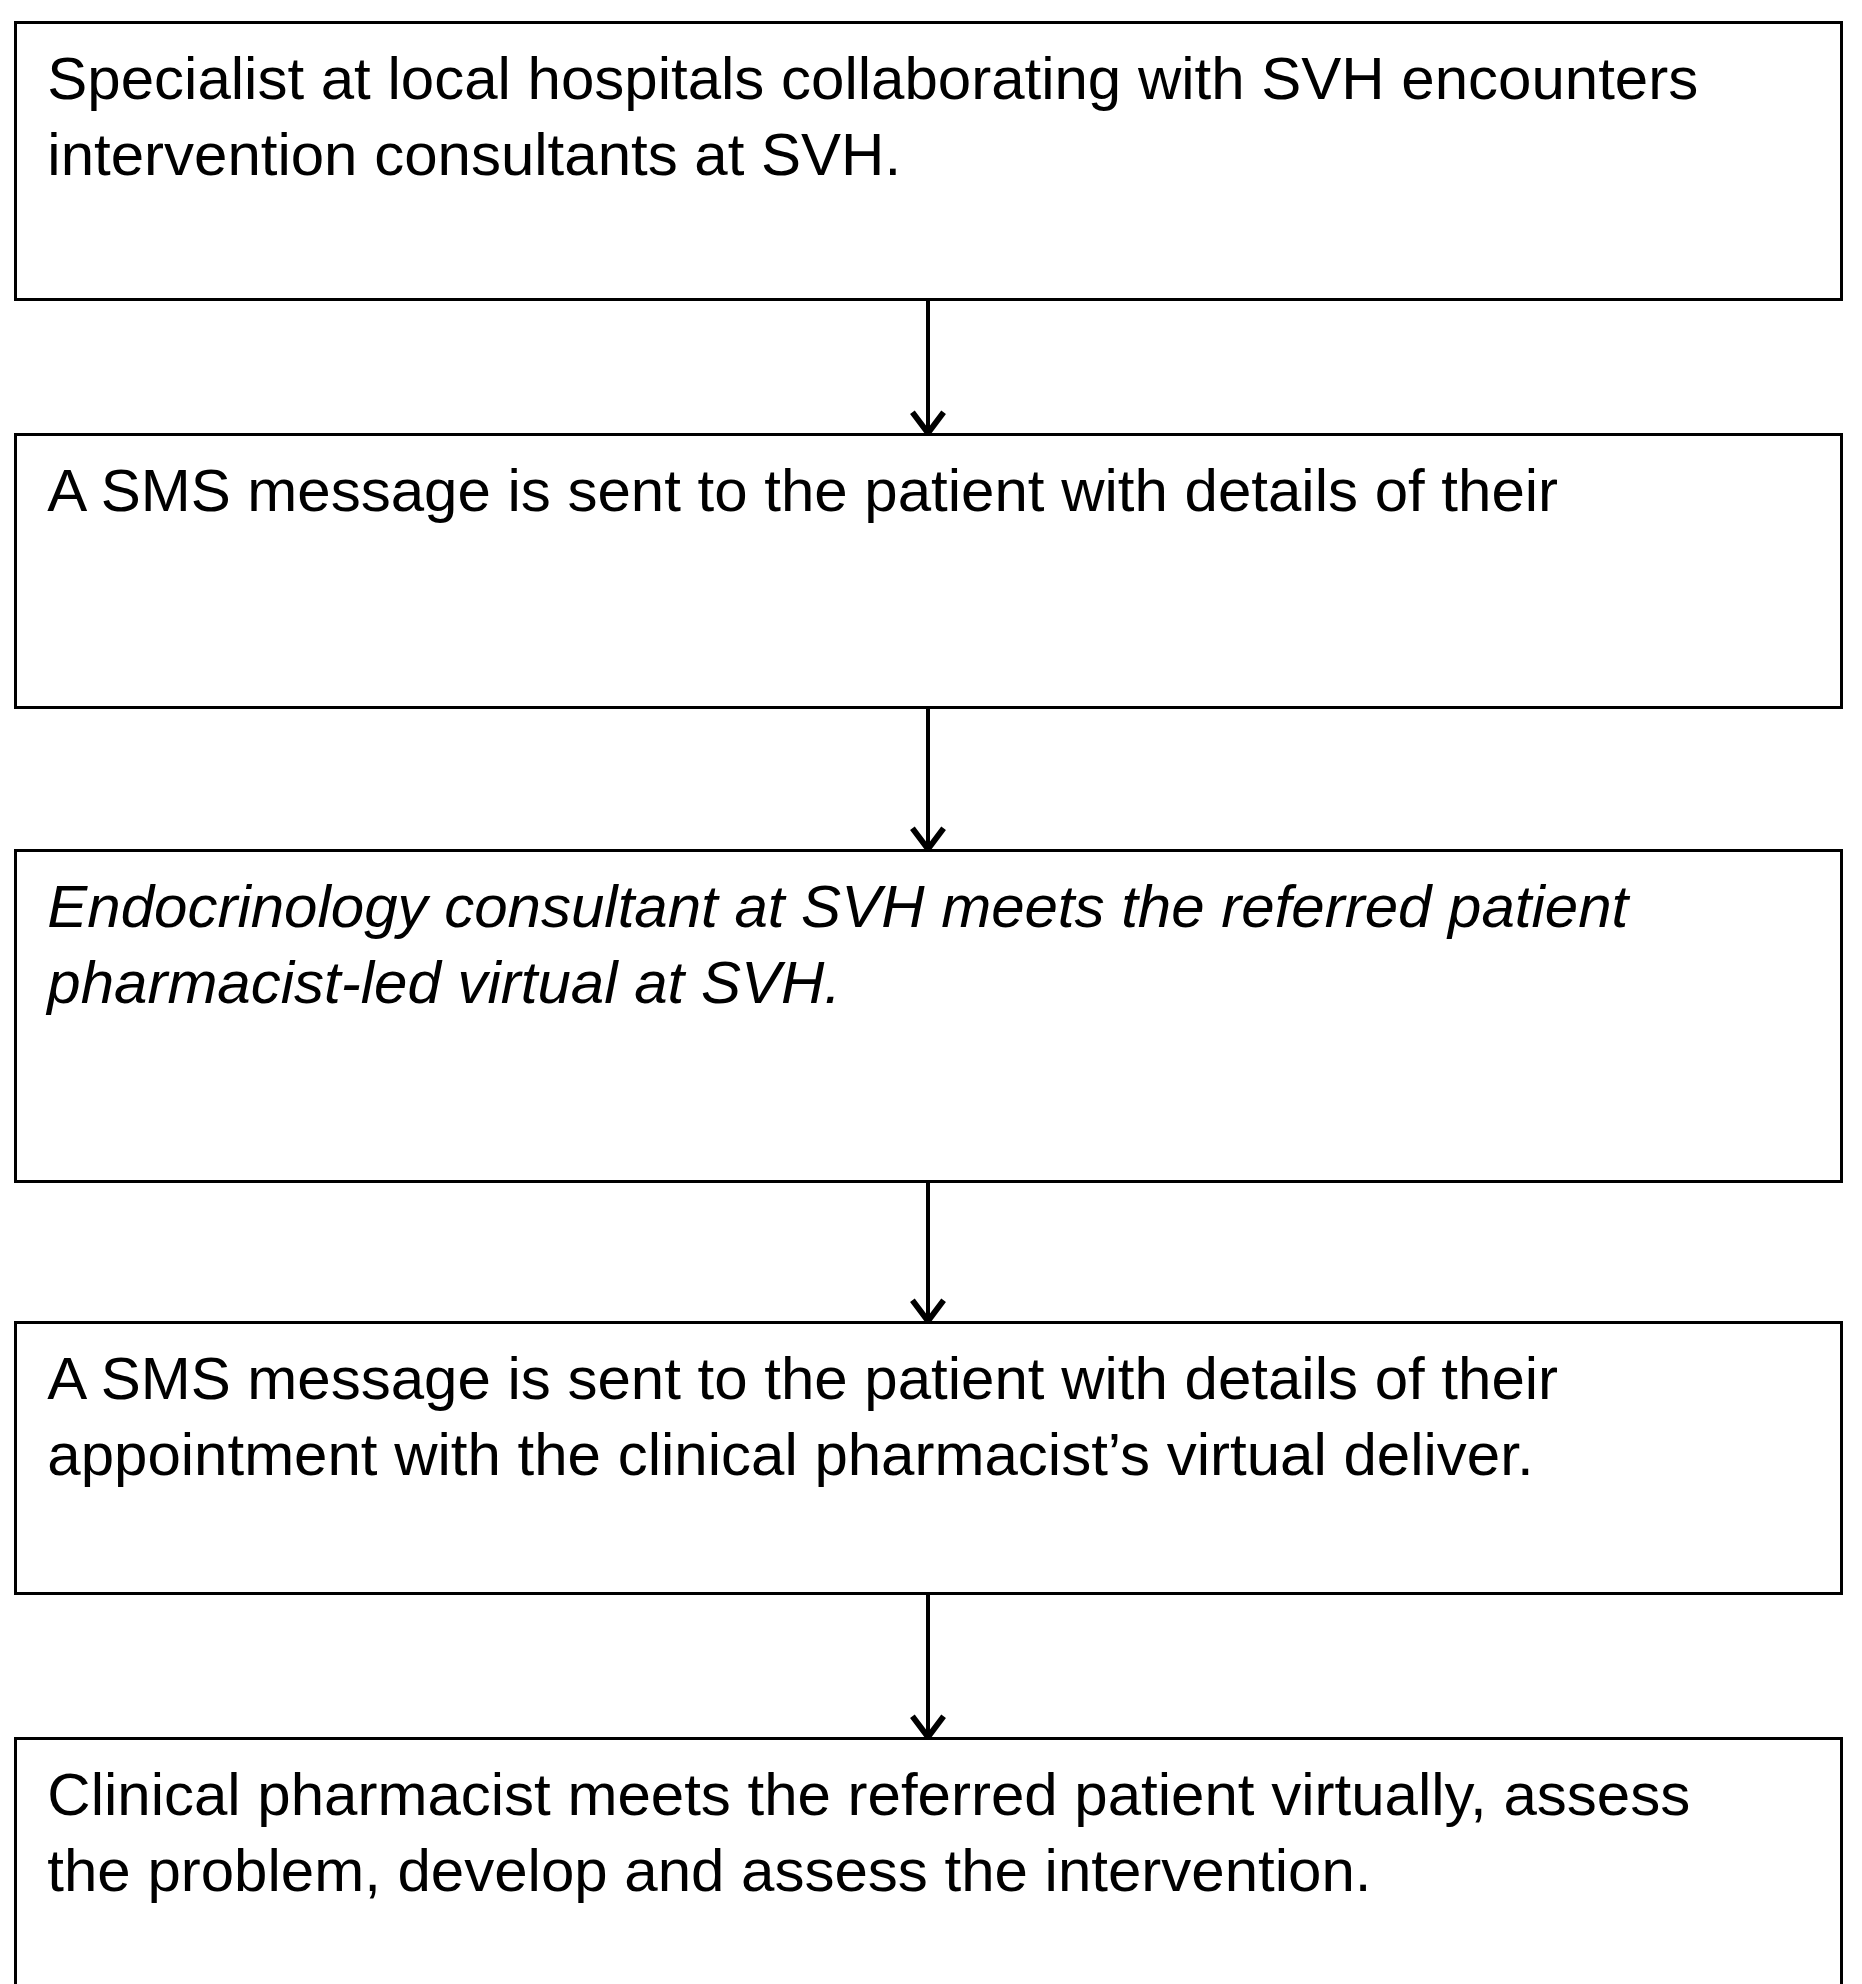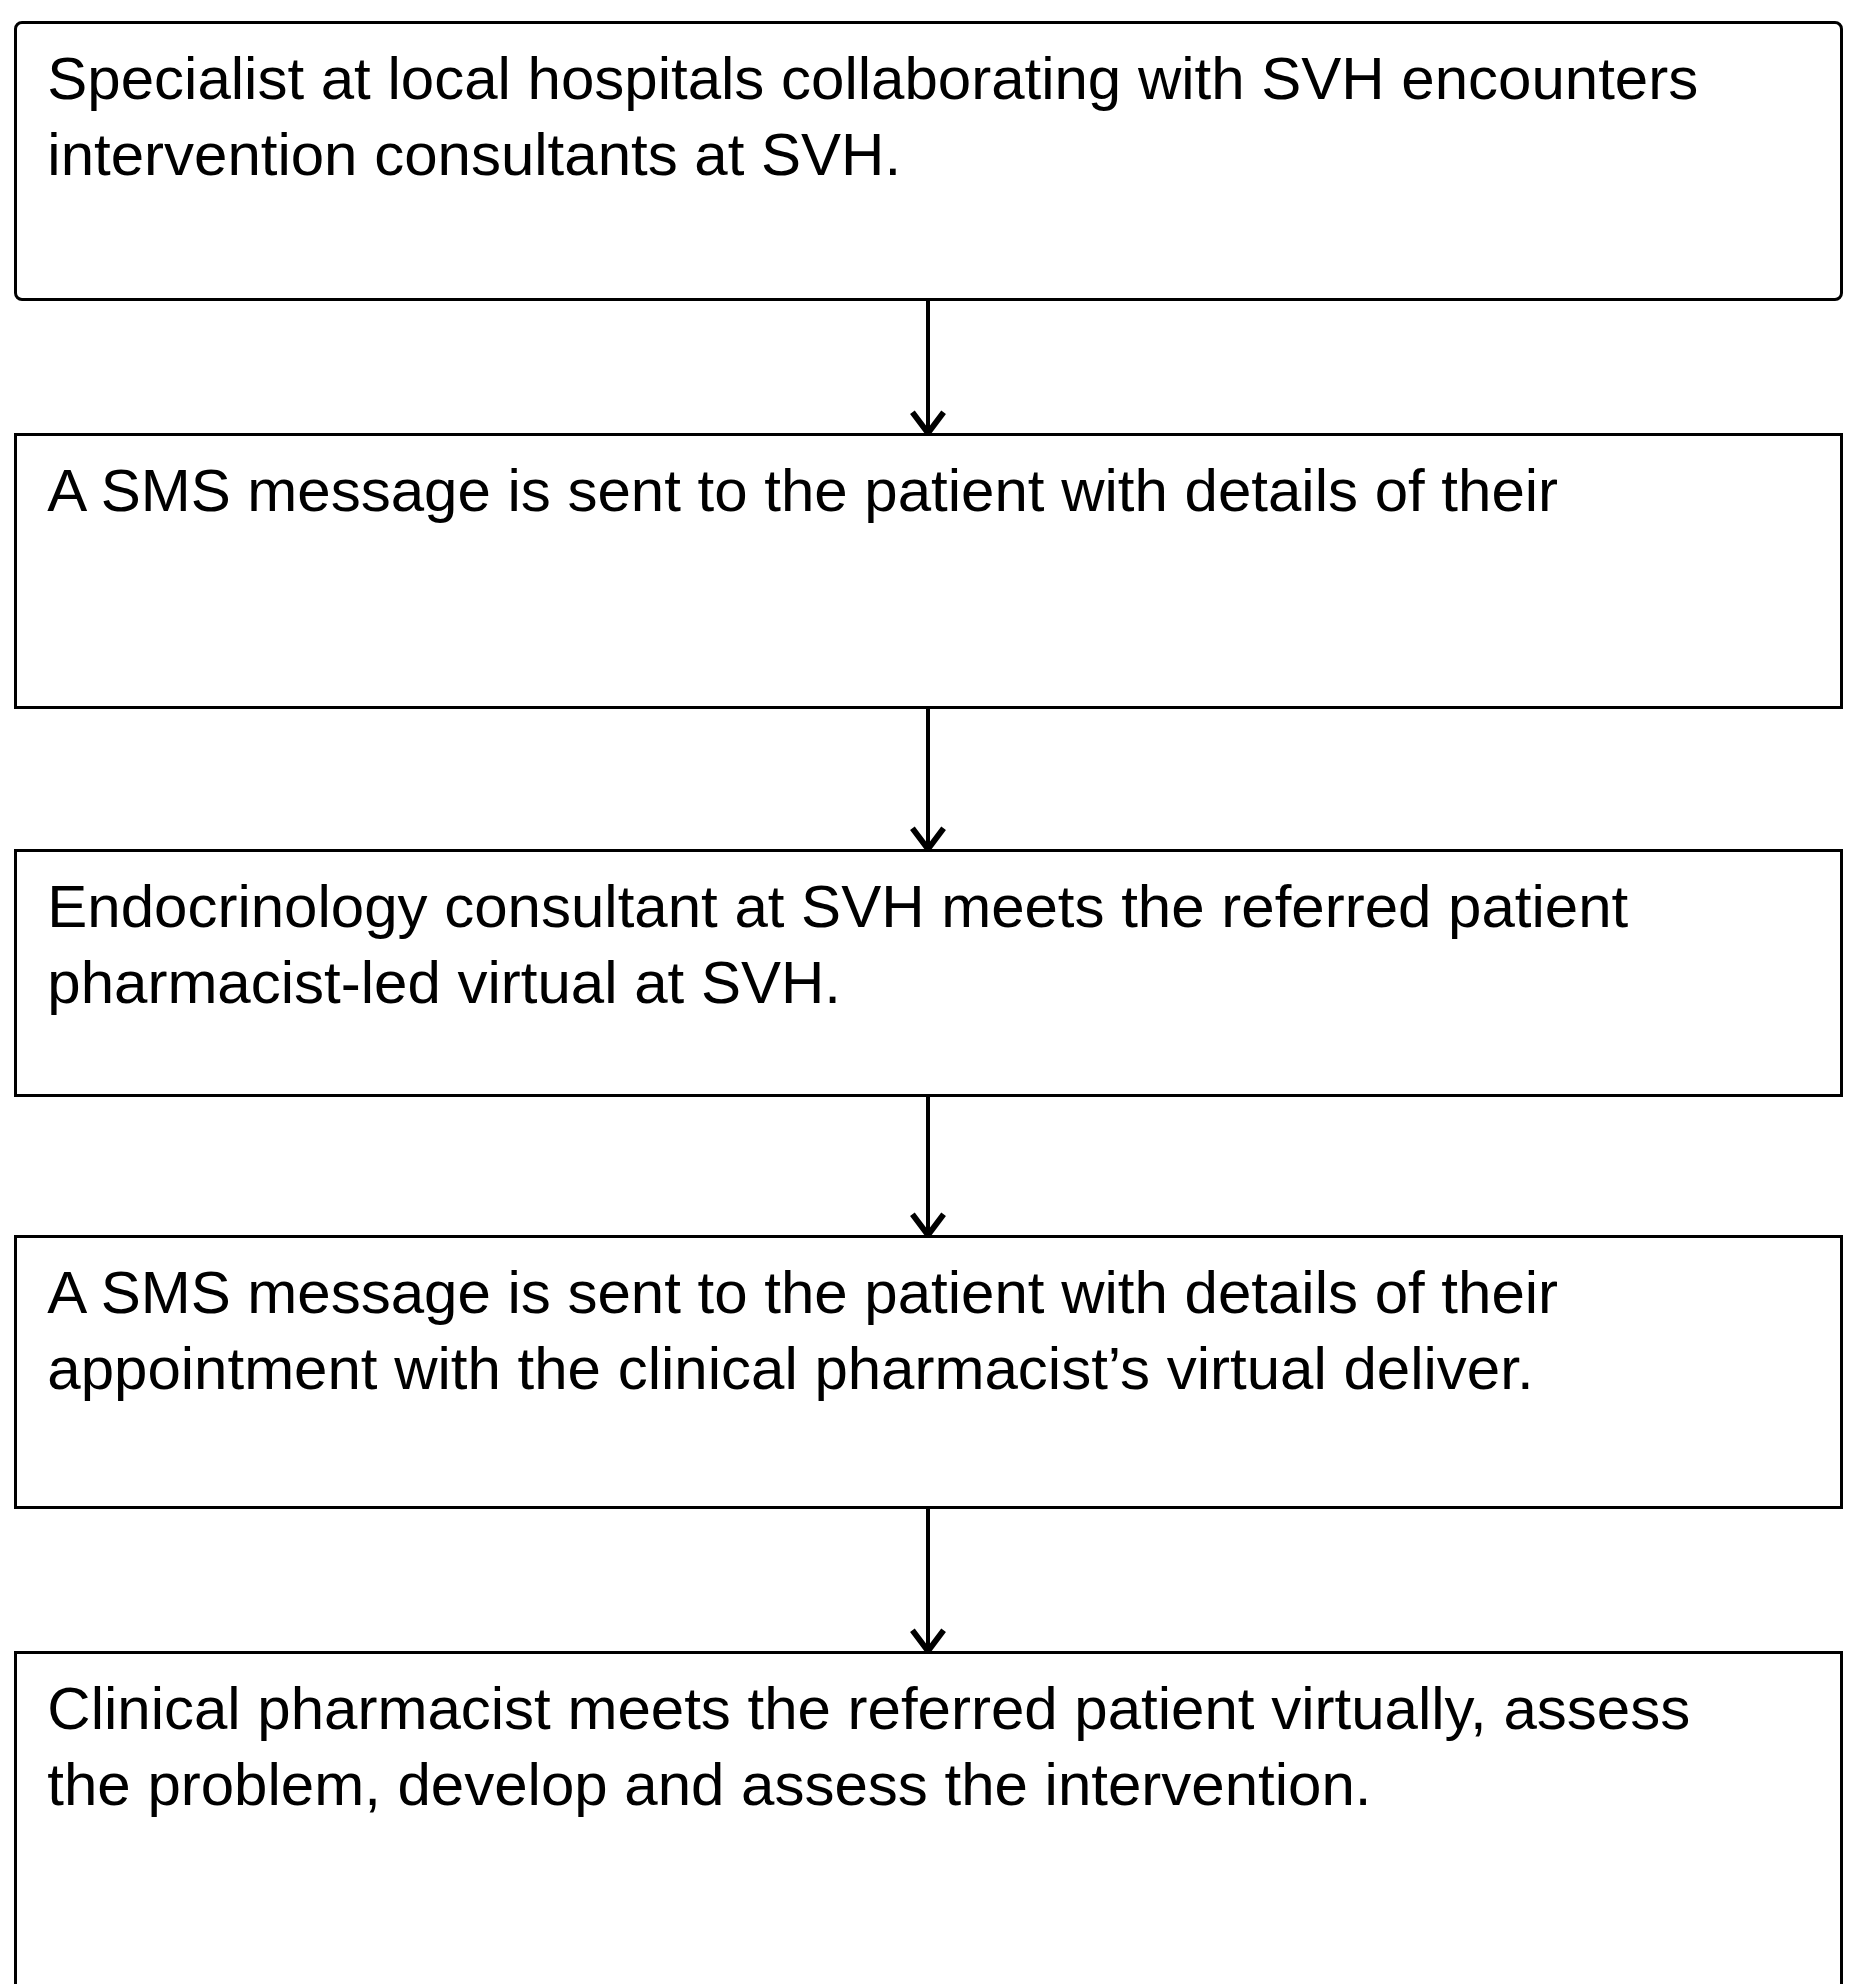--- a/index.html
+++ b/index.html
@@ -27,23 +27,23 @@
     border: 3.9px solid #000000;
     background: #ffffff;
     padding: 17px 7.8px 0 30px;
     font-size: 60px;
     line-height: 76px;
     letter-spacing: 0;
   }
   .step-box .tline {
     white-space: nowrap;
   }
-  .h1 { height: 280px; border-radius: 8px; }
+  .h1 { height: 280px; }
   .h2 { height: 276px; }
-  .h3 { height: 248px; }
+  .h3 { height: 334px; font-style: italic; }
   .h4 { height: 274px; }
   .h5 { height: 343px; }
 
   .connector {
     position: relative;
     width: 100%;
   }
   .g1 { height: 132px; }
   .g2 { height: 140px; }
   .g3 { height: 138px; }

